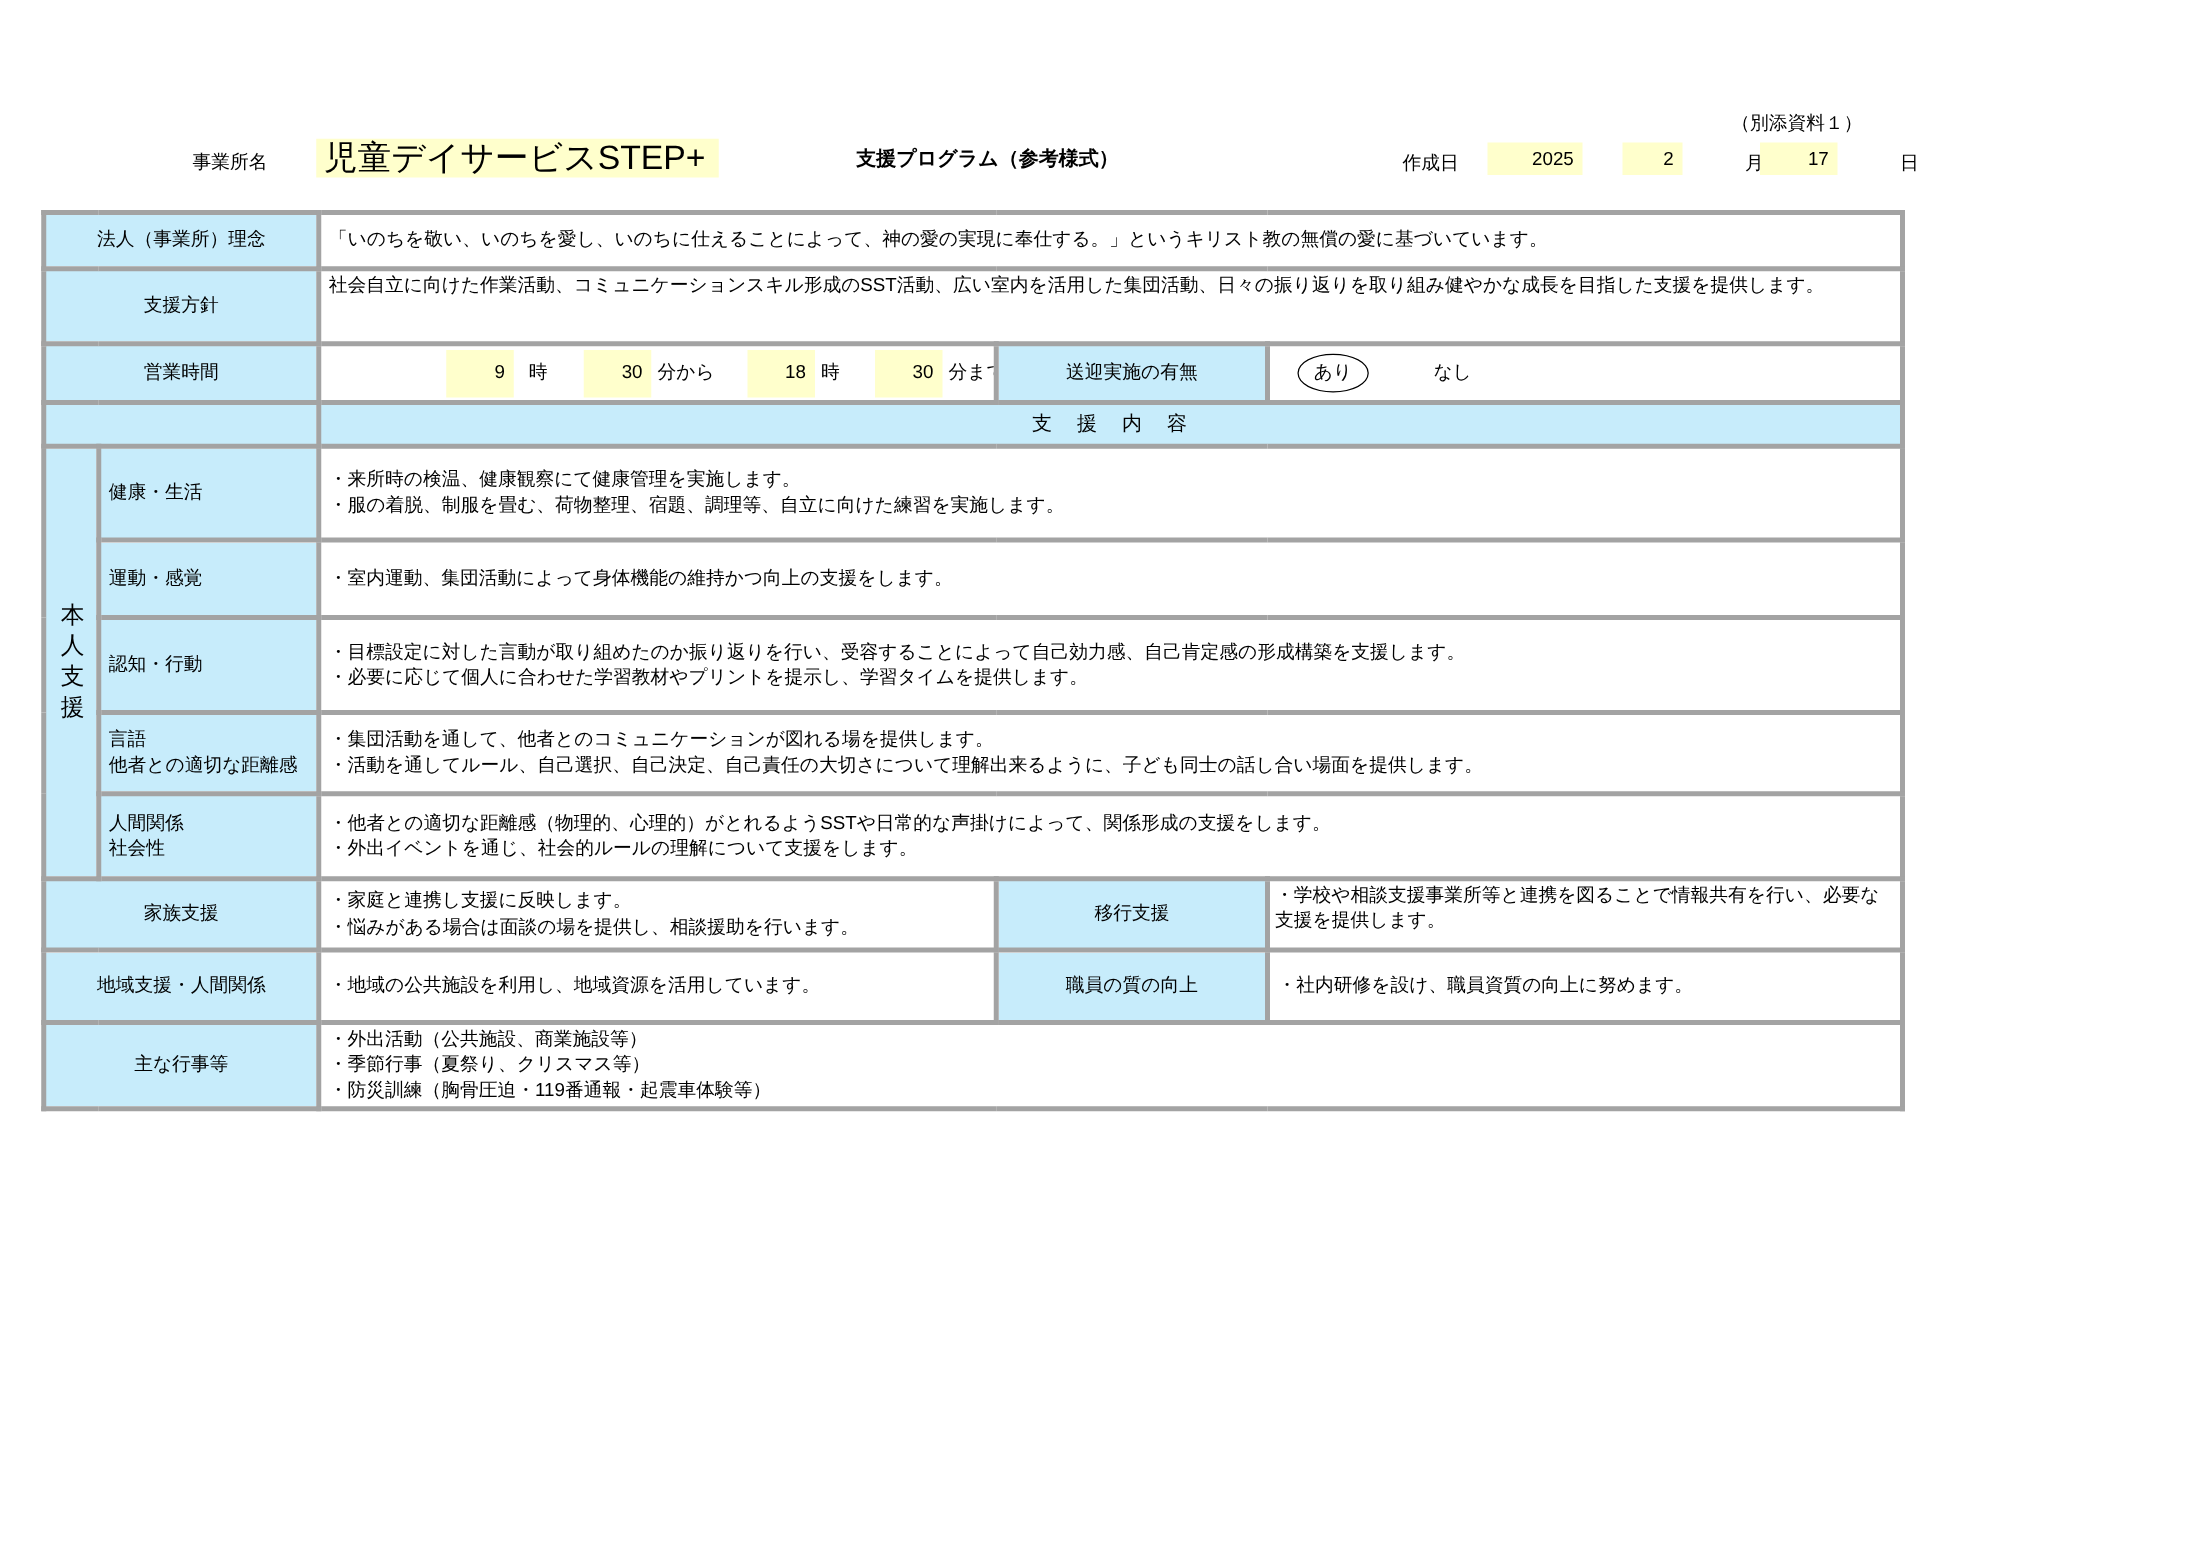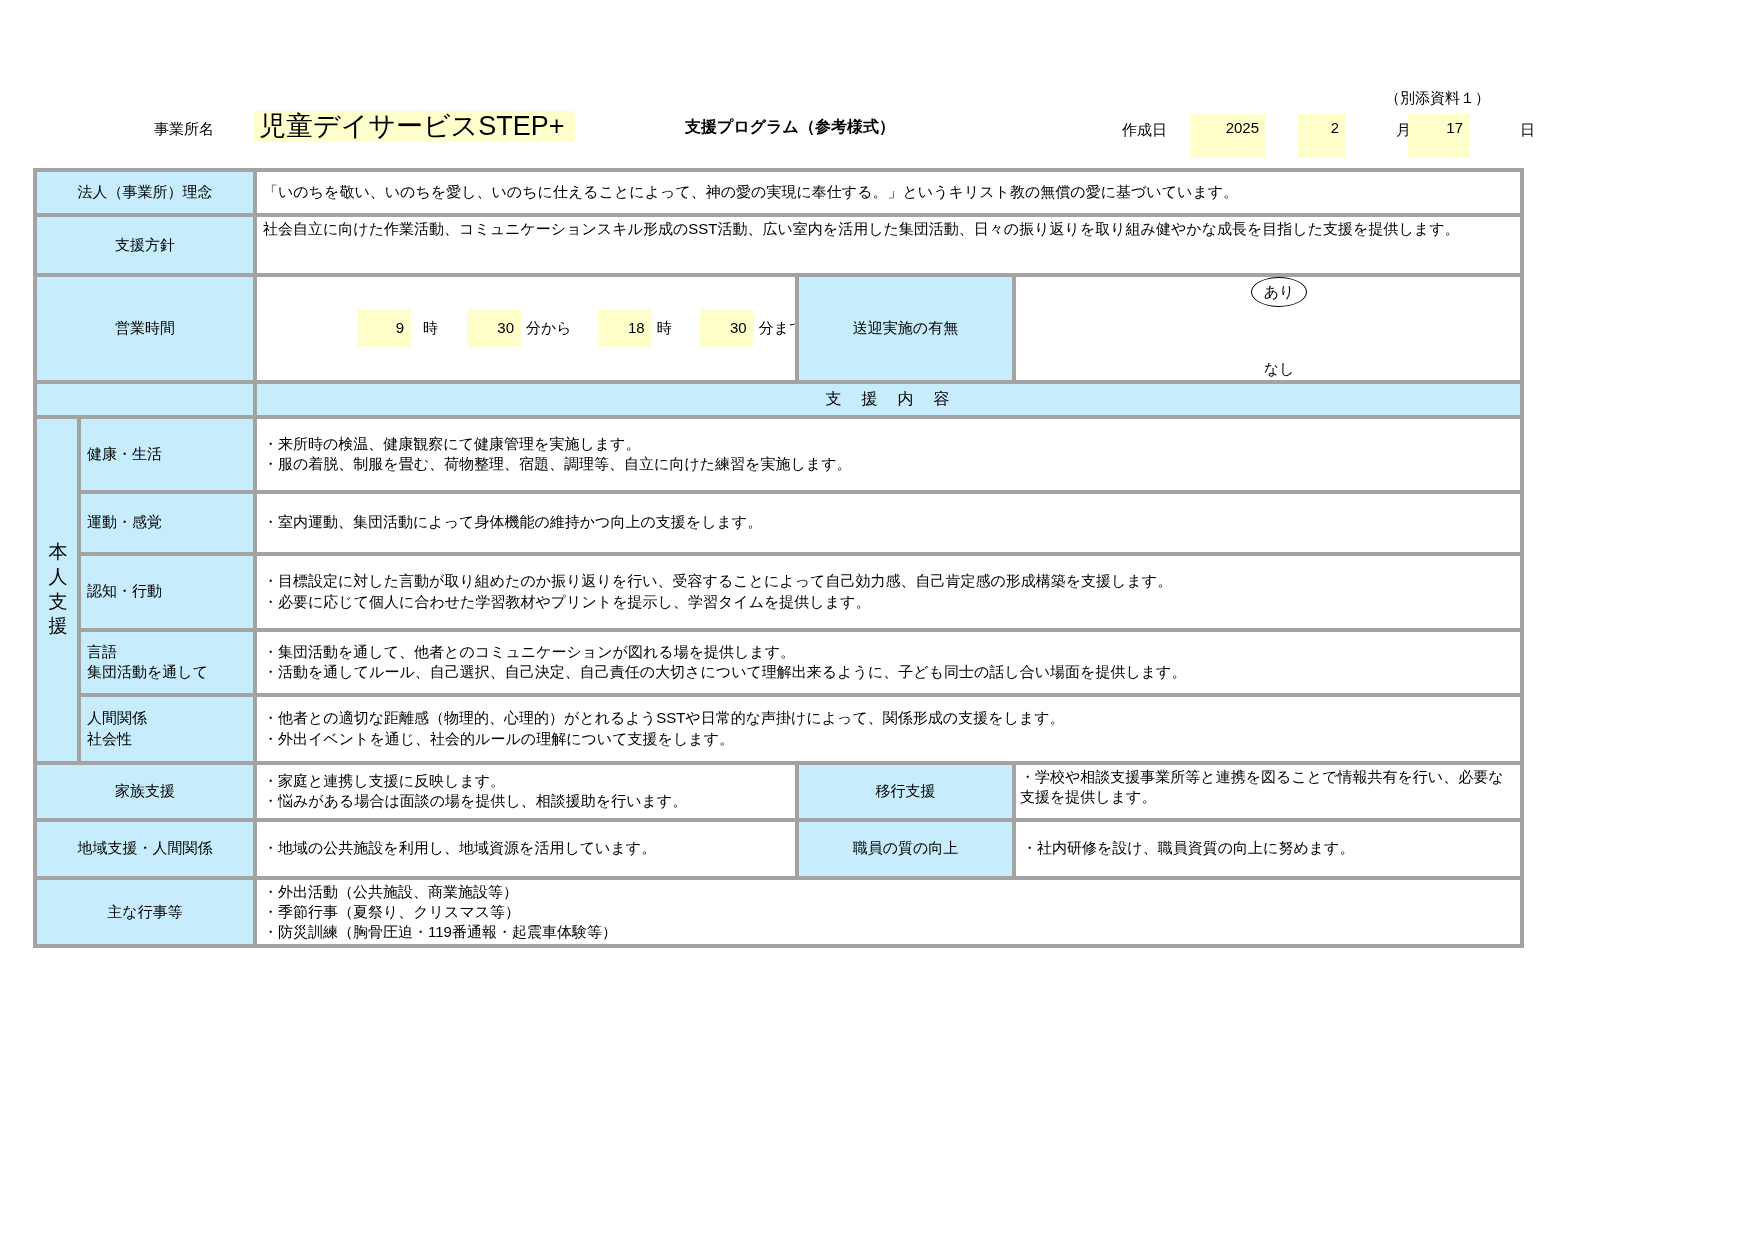--- a/index.html
+++ b/index.html
@@ -9,21 +9,21 @@
   }
   .abs{position:absolute;}
   .lbl{font-size:15px;margin-left:44px;}
   .yellow{background:var(--field-yellow,#ffffcc);}
   .namefield{
     left:253px;top:111px;width:322px;height:31px;
     font-size:27px;line-height:31px;padding-left:6px;box-sizing:border-box;
   }
   .doc-title{left:620px;top:117px;width:340px;text-align:center;font-size:16px;font-weight:bold;}
   .annot{left:1360px;top:89px;width:130px;text-align:right;font-size:15px;}
-  .datefield{height:44px;line-height:28px;text-align:right;padding-right:7px;box-sizing:border-box;font-size:15px;}
+  .datefield{height:26px;line-height:28px;text-align:right;padding-right:7px;box-sizing:border-box;font-size:15px;}
 
   table.main{
     position:absolute;left:33px;top:168px;
     border-collapse:collapse;table-layout:fixed;
     border:2px solid #000;
   }
   td{
     border:4px solid #a3a3a3;font-size:15px;line-height:1.35;
     padding:2px 6px;overflow:hidden;box-sizing:border-box;
     vertical-align:middle;
@@ -40,21 +40,21 @@
   .hours-flex .yf{
     background:var(--field-yellow,#ffffcc);
     width:54px;height:38px;display:flex;align-items:center;justify-content:flex-end;
     padding-right:7px;box-sizing:border-box;flex:0 0 auto;
   }
   .hours-flex .unit{margin-left:5px;flex:0 0 auto;}
   .hours-flex .g1{margin-left:12px;}
   .hours-flex .g2{margin-left:29px;}
   .hours-flex .g3{margin-left:26px;}
   .hours-flex .g4{margin-left:28px;}
-  .pickup-flex{display:flex;align-items:center;padding-left:22px;gap:52px;flex-direction:column;}
+  .pickup-flex{display:flex;align-items:center;padding-left:22px;gap:52px;}
   .circle{
     border:1.6px solid #000;border-radius:50%;
     padding:4px 12px;display:inline-block;
   }
   .support-hdr{letter-spacing:2px;font-size:16px;}
 </style>
 </head>
 <body>
 
 <div class="abs annot">（別添資料１）</div>
@@ -135,21 +135,21 @@
   </tr>
 
   <tr style="height:76px">
     <td class="blue ml">認知・行動</td>
     <td colspan="3" class="ml">・目標設定に対した言動が取り組めたのか振り返りを行い、受容することによって自己効力感、自己肯定感の形成構築を支援します。
 ・必要に応じて個人に合わせた学習教材やプリントを提示し、学習タイムを提供します。</td>
   </tr>
 
   <tr style="height:65px">
     <td class="blue ml">言語
-集団活動を通して</td>
+他者との適切な距離感</td>
     <td colspan="3" class="ml">・集団活動を通して、他者とのコミュニケーションが図れる場を提供します。
 ・活動を通してルール、自己選択、自己決定、自己責任の大切さについて理解出来るように、子ども同士の話し合い場面を提供します。</td>
   </tr>
 
   <tr style="height:68px">
     <td class="blue ml">人間関係
 社会性</td>
     <td colspan="3" class="ml">・他者との適切な距離感（物理的、心理的）がとれるようSSTや日常的な声掛けによって、関係形成の支援をします。
 ・外出イベントを通じ、社会的ルールの理解について支援をします。</td>
   </tr>

